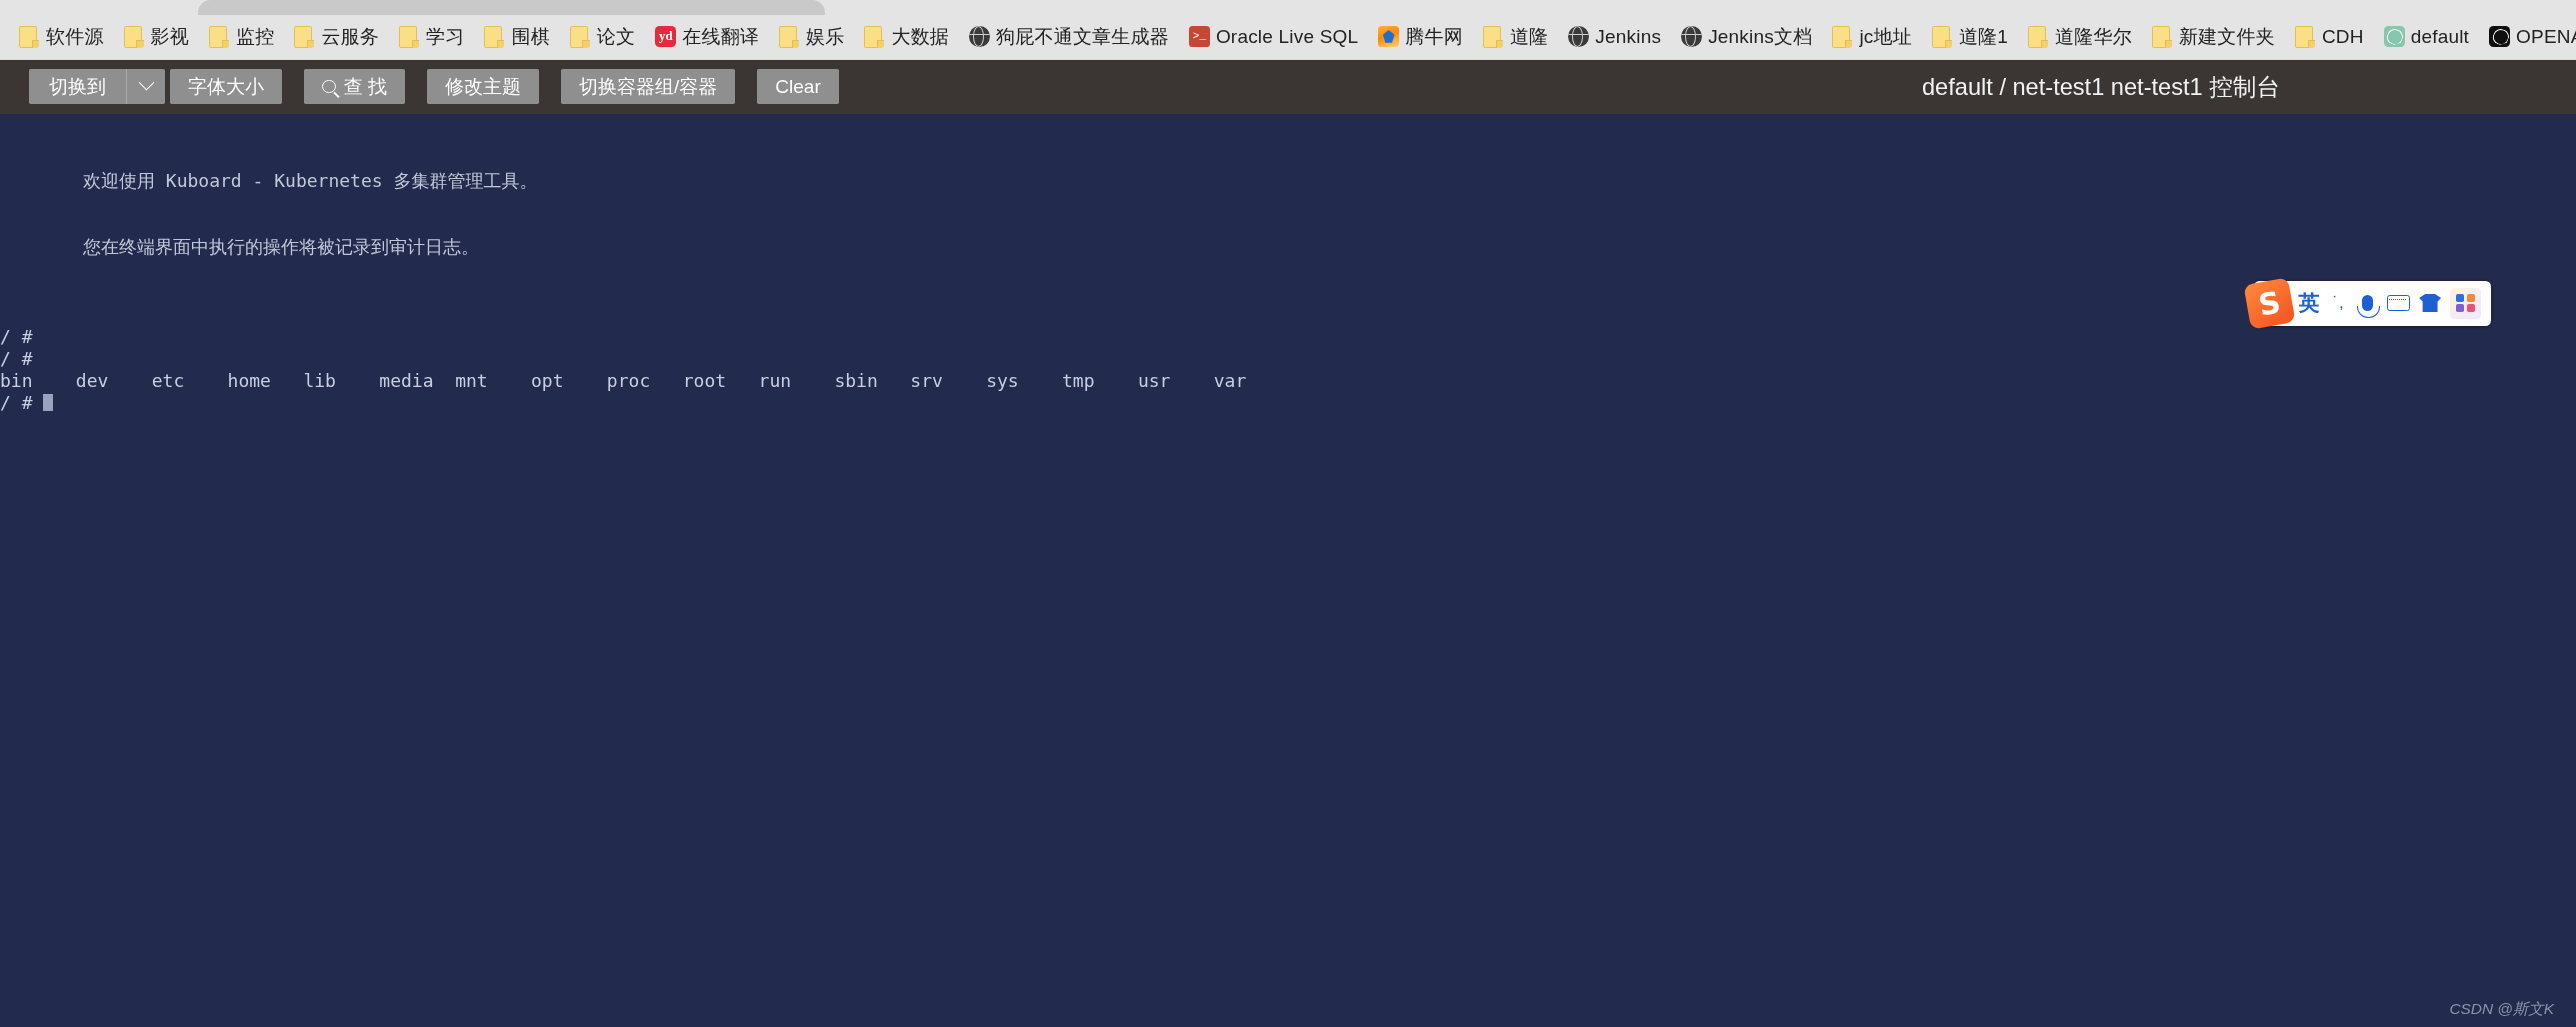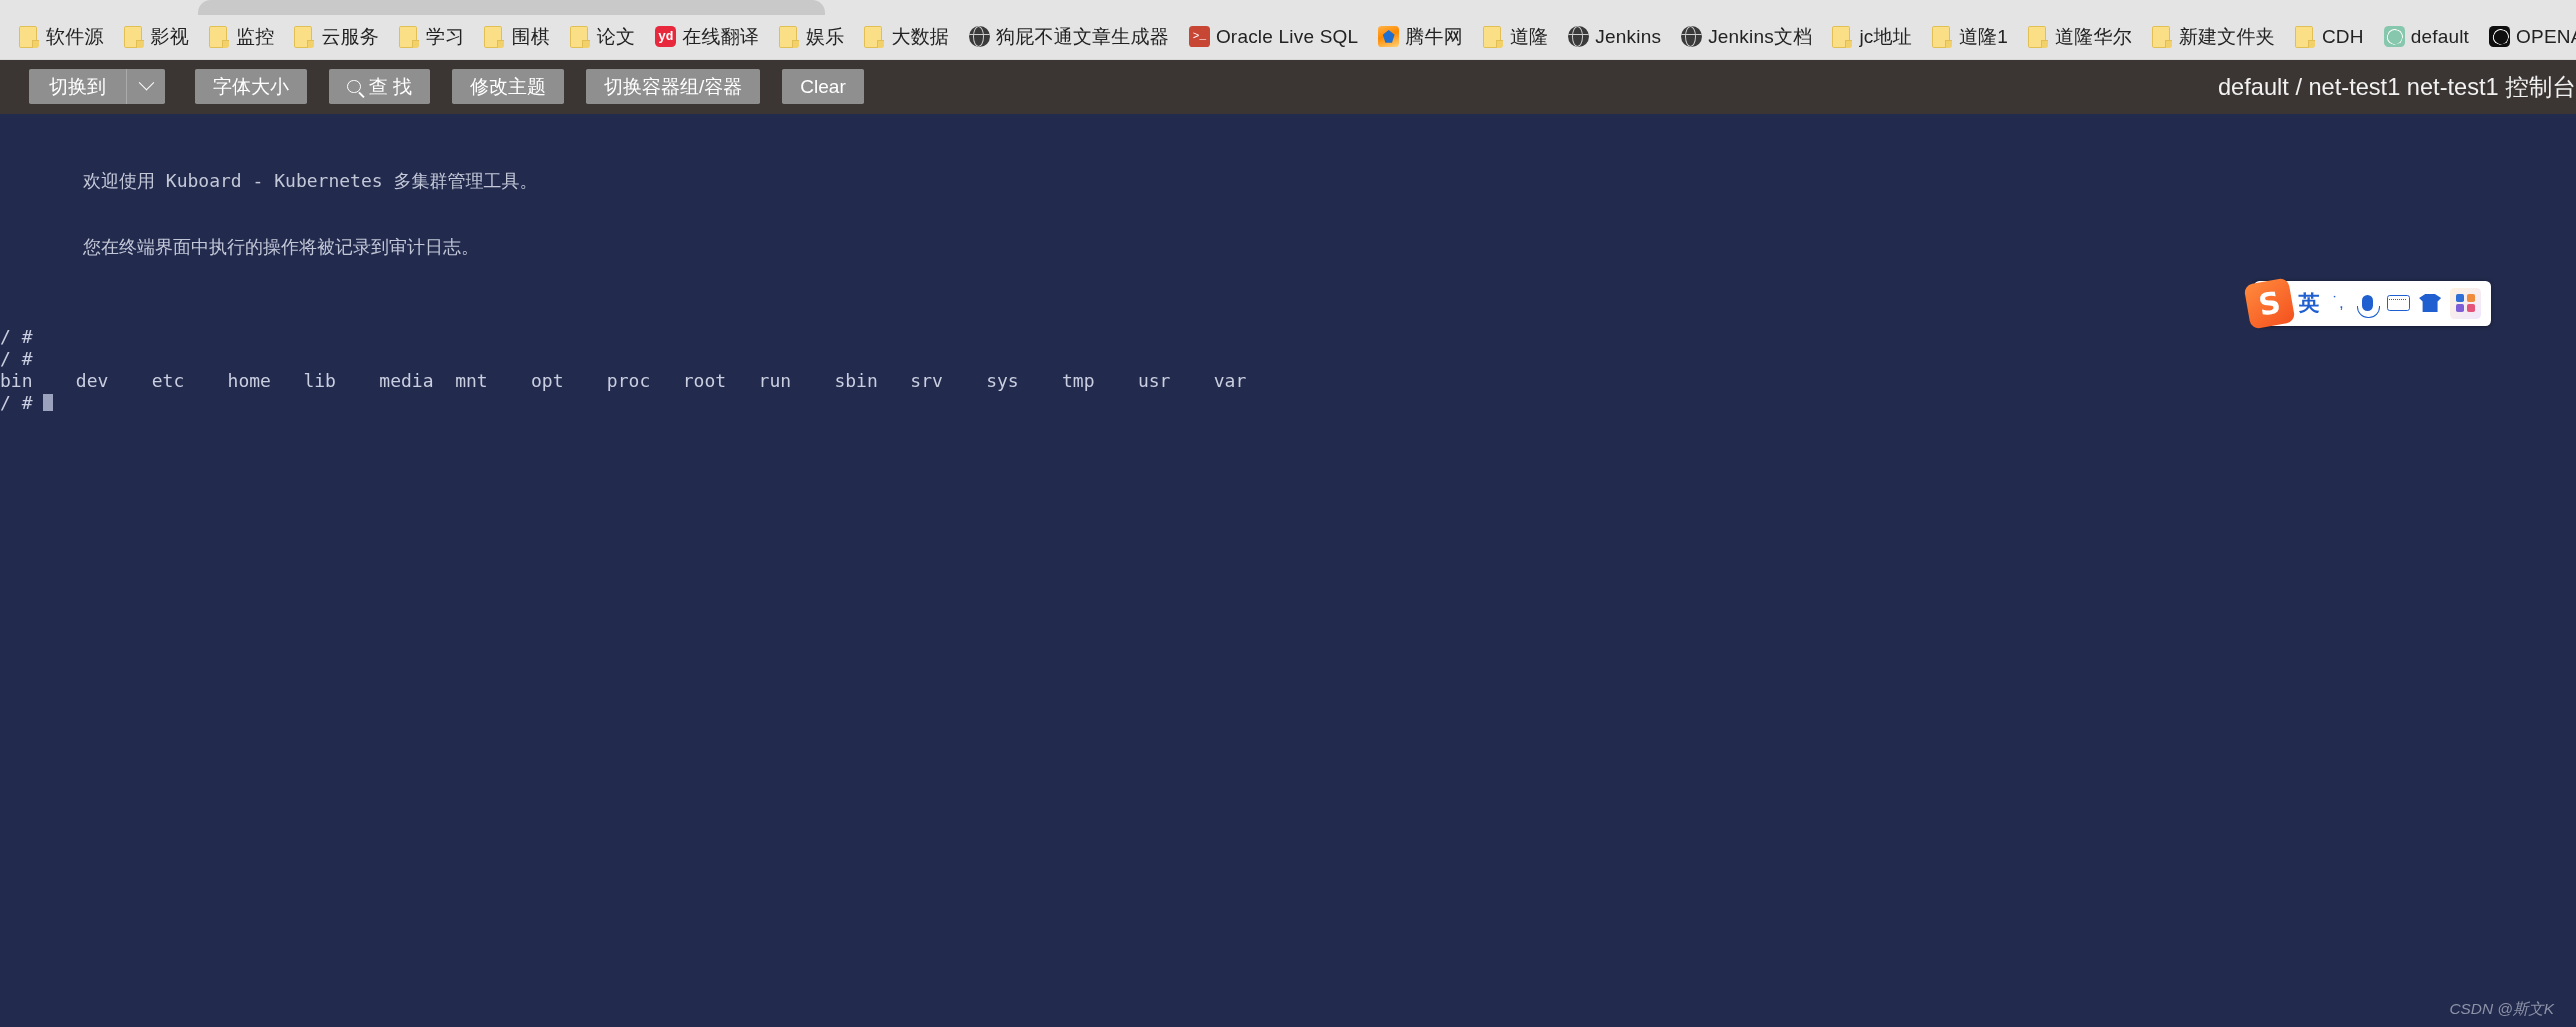--- a/index.html
+++ b/index.html
@@ -77,21 +77,21 @@
   
   .ico-yd {
     width: 21px; height: 21px;
     background: #e8283c;
     border-radius: 4.5px;
     color: #fff;
     font-size: 12.7px;
     font-weight: bold;
     line-height: 21px;
     text-align: center;
-    font-family: Liberation Mono, monospace;
+    font-family: Liberation Serif, serif;
   }
   
   .ico-globe {
     width: 21px; height: 21px;
     border-radius: 50%;
     background: #3a3a3a;
     position: relative;
     overflow: hidden;
   }
   .ico-globe::before {
@@ -177,21 +177,21 @@
     margin-right: 22px;
     display: flex;
     align-items: center;
     justify-content: center;
     cursor: pointer;
     line-height: 1;
   }
   .kb-split {
     display: flex;
     align-items: center;
-    margin-right: 30px;
+    margin-right: 5px;
     height: 35px;
   }
   .kb-split .kb-btn-main {
     height: 35px;
     background: #8f8f8f;
     color: #fff;
     border: none;
     border-right: 0.9px solid #aaa;
     border-radius: 1.8px 0 0 1.8px;
     font-size: 19px;
@@ -227,21 +227,21 @@
     position: absolute;
     right: -5.4px; bottom: -3.6px;
     width: 7.3px; height: 1.8px;
     background: #fff;
     transform: rotate(45deg);
   }
   .kb-title {
     position: absolute;
     right: 0;
     left: 0;
-    text-align: right;
+    text-align: center;
     color: #f2f2f2;
     font-size: 23.6px;
     pointer-events: none;
     padding-left: 1626px;
   }
 
   
   .terminal {
     position: relative;
     width: 100%;

